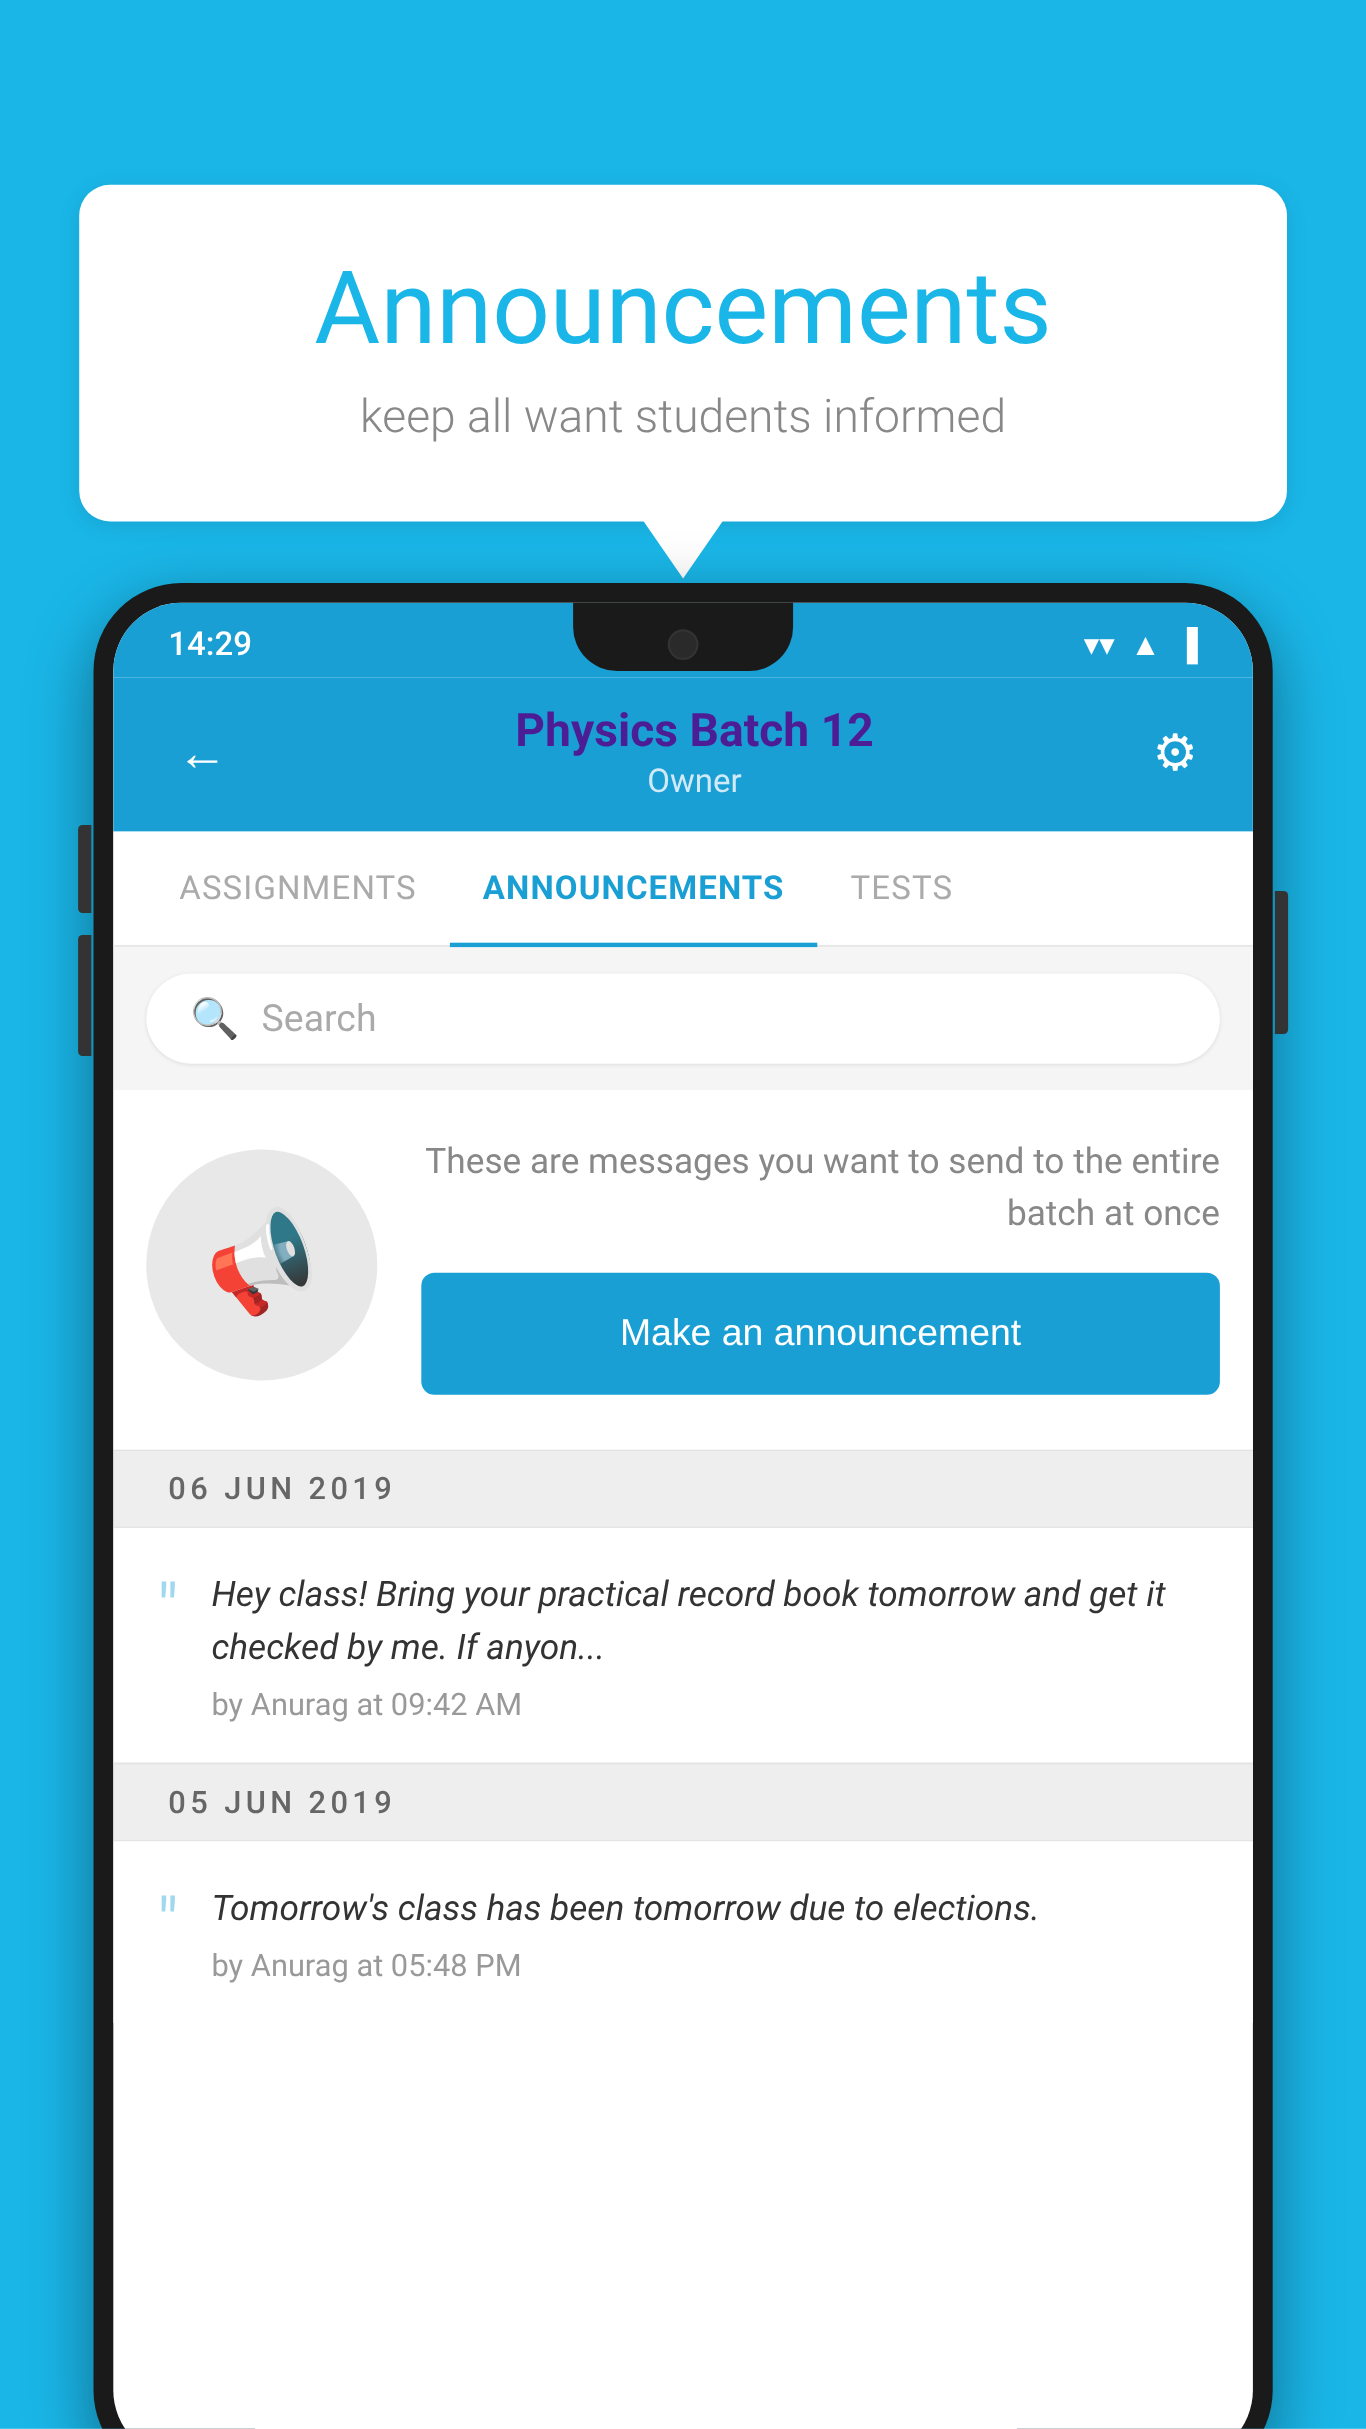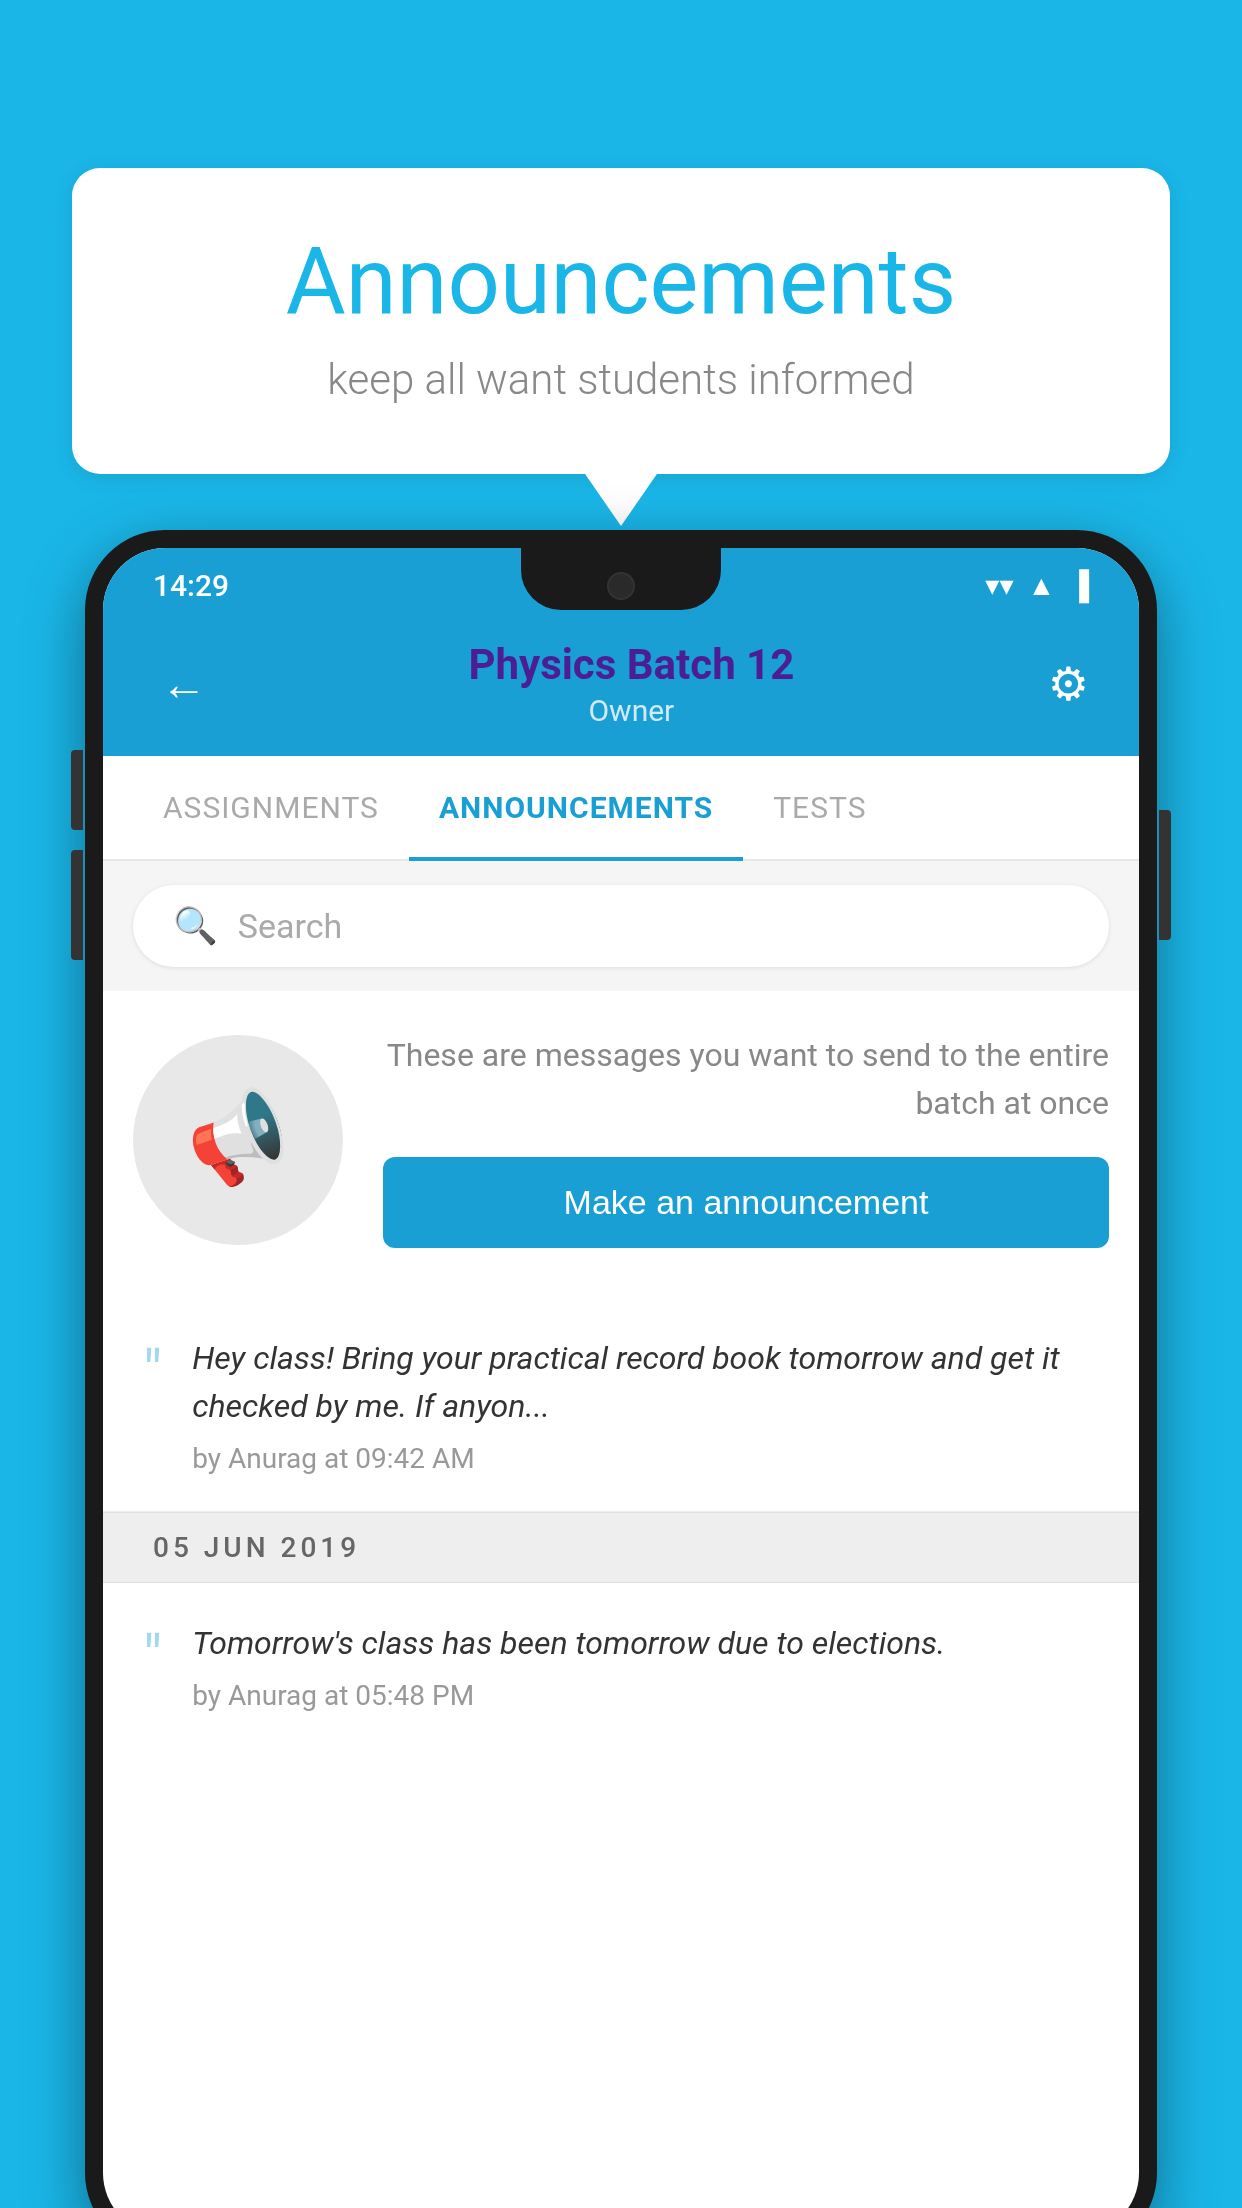--- a/index.html
+++ b/index.html
@@ -304,21 +304,21 @@
       line-height: 1.5;
       margin-bottom: 30px;
       text-align: right;
     }
 
     .make-announce-btn {
       background: #1a9fd4;
       color: #ffffff;
       border: none;
       border-radius: 12px;
-      padding: 26px 40px;
+      padding: 36px 40px;
       font-size: 34px;
       font-weight: 500;
       cursor: pointer;
       width: 100%;
     }
 
     
     .date-separator {
       background: #eeeeee;
       padding: 18px 50px;
@@ -436,20 +436,21 @@
       <div class="announcement-prompt">
         <div class="announce-icon-circle">
           <span class="megaphone-icon">📢</span>
         </div>
         <div class="announce-right">
           <div class="announce-desc">These are messages you want to send to the entire batch at once</div>
           <button class="make-announce-btn">Make an announcement</button>
         </div>
       </div>
 
+      <div class="date-separator">06  JUN  2019</div>
 
       <div class="message-item">
         <div class="quote-icon">"</div>
         <div class="message-content">
           <div class="message-text">Hey class! Bring your practical record book tomorrow and get it checked by me. If anyon...</div>
           <div class="message-meta">by Anurag at 09:42 AM</div>
         </div>
       </div>
 
       <div class="date-separator">05  JUN  2019</div>

